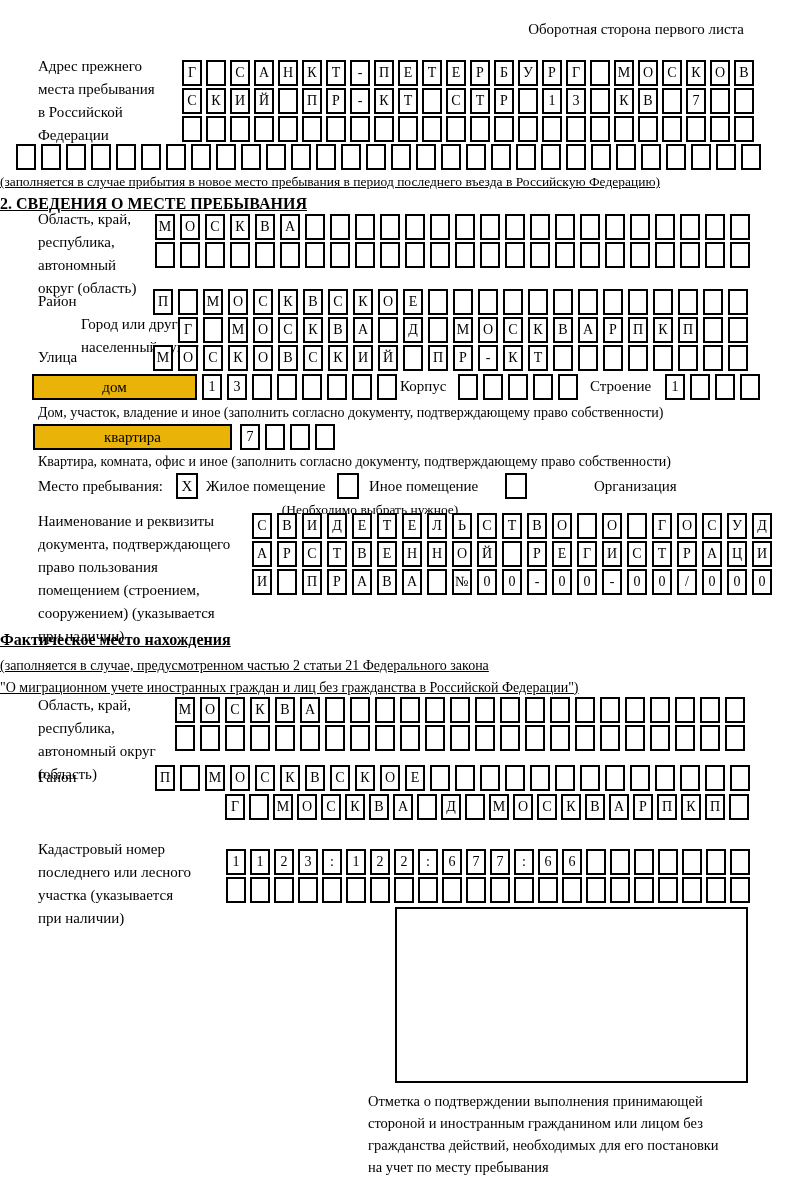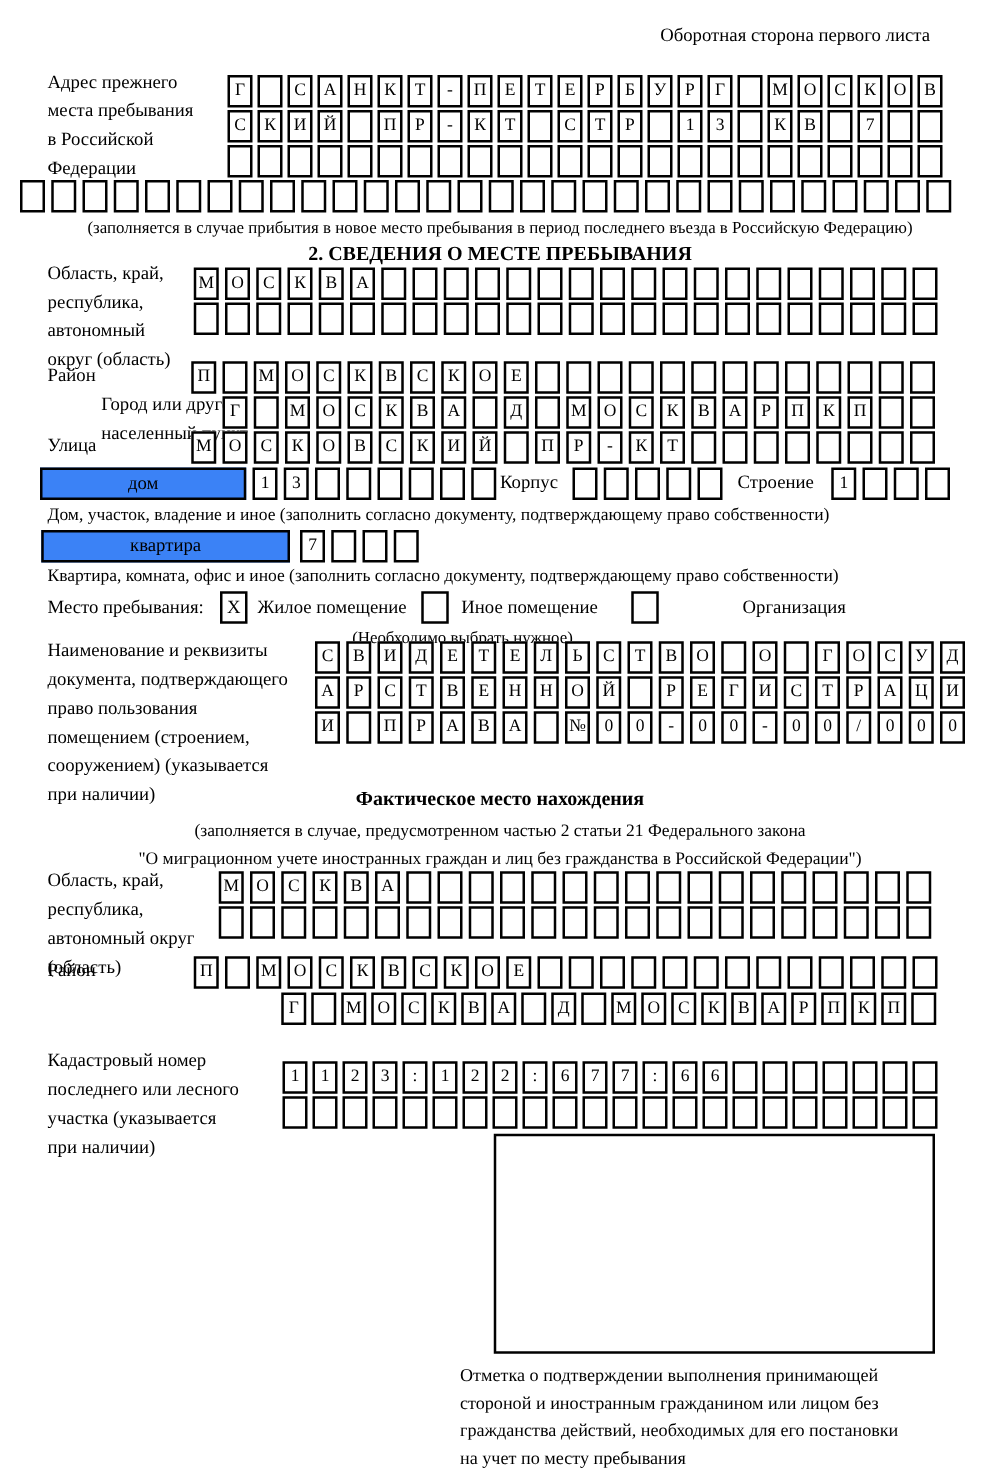--- a/index.html
+++ b/index.html
@@ -2,26 +2,26 @@
 <html><head>
 <meta charset="utf-8">
 <style>
   html,body{margin:0;padding:0;background:#fff;}
   .page{position:relative;width:800px;height:1180px;background:#ffffff;color:#000;
         font-family:"Liberation Serif",serif;overflow:hidden;}
   .abs{position:absolute;}
   .lbl{font-size:15px;line-height:23px;white-space:nowrap;}
   .note{font-size:13.5px;line-height:20px;}
   .bold{font-weight:bold;}
-  .ctr{left:0;width:800px;text-align:center;}
+  .ctr{left:0;width:800px;text-align:left;text-decoration:underline;}
   .boxes{display:flex;gap:4px;}
   .boxes.g5{gap:5px;}
   .cell{flex:0 0 16px;width:16px;height:22px;border:2px solid #000;
         font-size:14px;line-height:22px;text-align:center;overflow:hidden;background:#fff;}
-  .wbox{height:22px;border:2px solid #000;text-align:center;font-size:15px;line-height:22px;background:#3b82f6;}
+  .wbox{height:22px;border:2px solid #000;text-align:center;font-size:15px;line-height:22px;background:#eab308;}
   .chk{display:inline-block;width:18px;height:22px;border:2px solid #000;
        font-size:15px;line-height:22px;text-align:center;vertical-align:middle;background:#fff;}
   .stamp{border:2px solid #000;background:#fff;}
   .cap{font-size:14px;line-height:20px;white-space:nowrap;}
   .scap{font-size:14.5px;line-height:22px;text-align:left;}
 </style>
 </head>
 <body>
 
 <div class="page">

